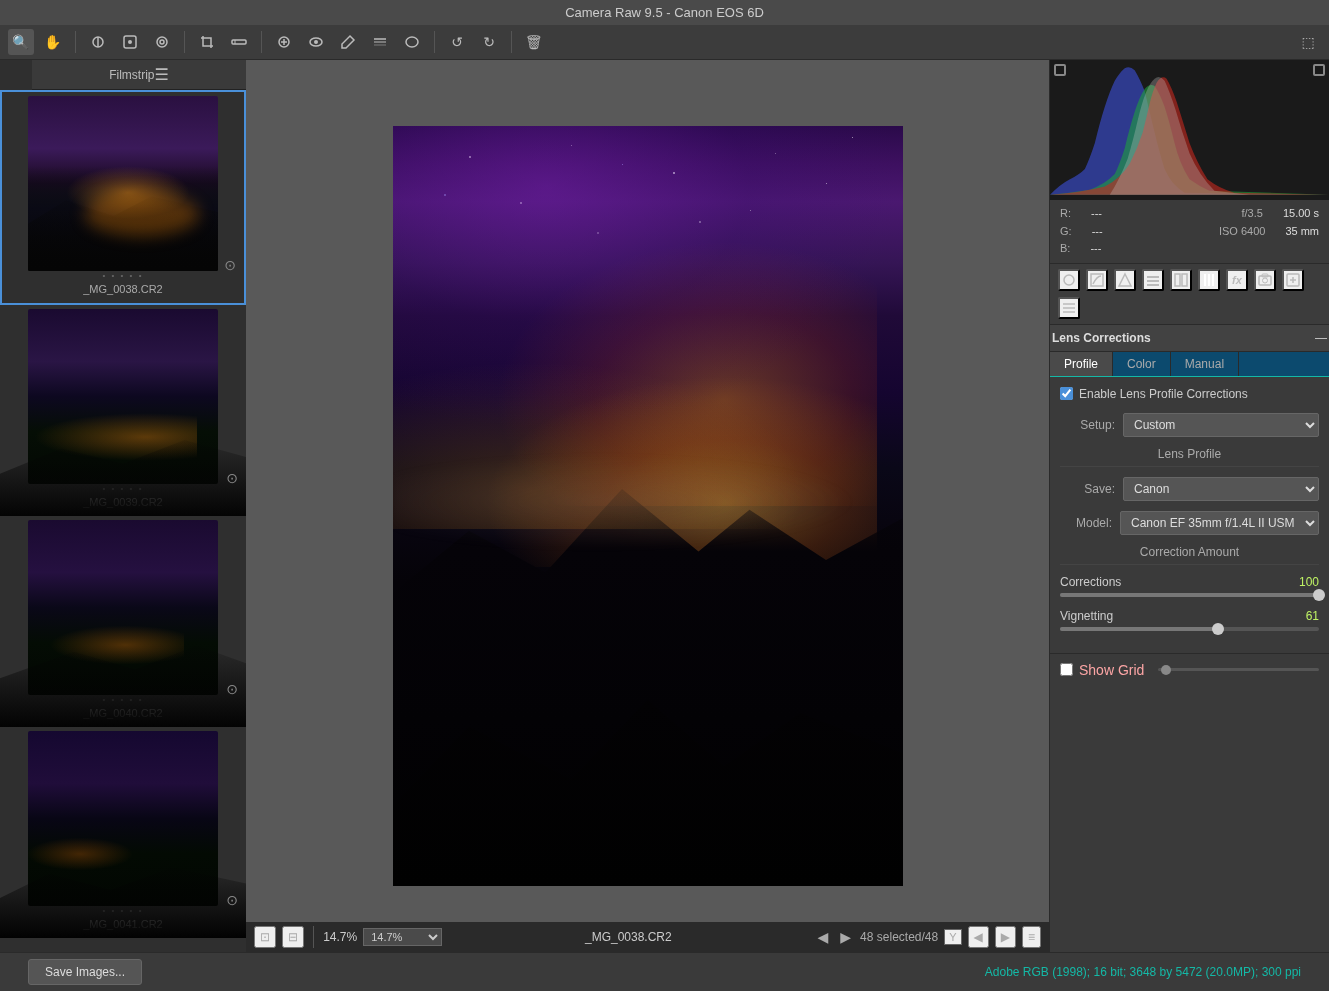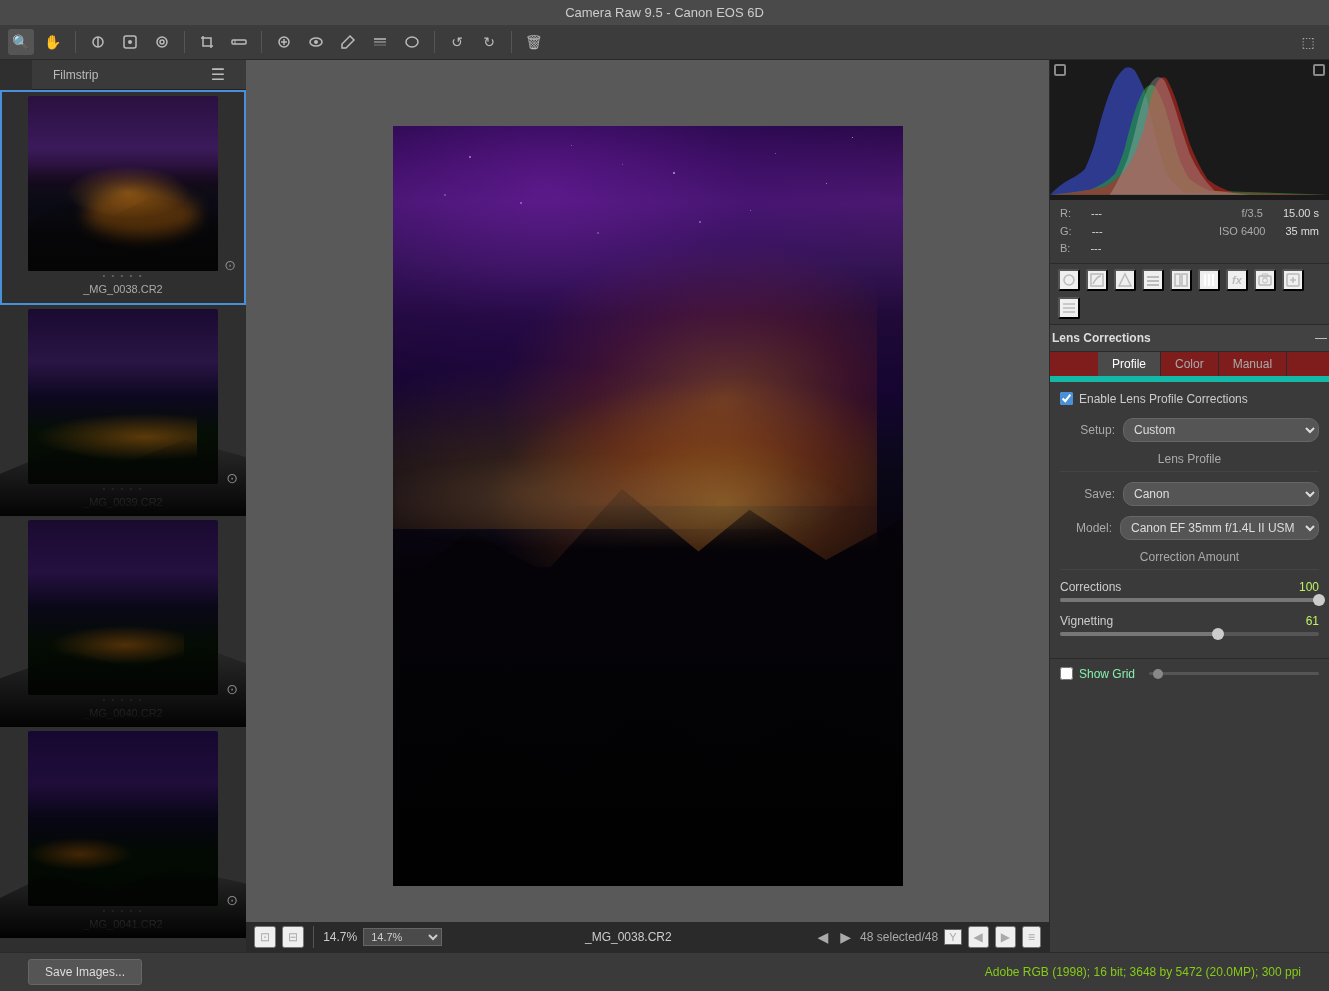--- a/index.html
+++ b/index.html
@@ -61,21 +61,21 @@
     
     #filmstrip {
       width: 246px;
       background: #2f2f2f;
       display: flex;
       flex-direction: column;
       flex-shrink: 0;
     }
     #filmstrip-header {
       display: flex;
-      justify-content: space-between;
+      justify-content: center;
       align-items: center;
       padding: 5px 21px;
       background: #3a3a3a;
       border-bottom: 1px solid #222;
       margin-left: 32px;
     }
     #filmstrip-header span { font-size: 12px; color: #bbb; }
     #filmstrip-scroll {
       flex: 1;
       overflow-y: auto;
@@ -301,23 +301,22 @@
       align-items: center;
       padding: 6px 2px;
       background: #424242;
       border-bottom: 1px solid #2a2a2a;
       cursor: pointer;
     }
     .panel-header-title { font-size: 12px; color: #ddd; font-weight: bold; }
 
     .panel-tabs {
       display: flex;
-      border-bottom: 6px solid #14b8a6;
-      background: #7f1d1d;
-      padding-left: 48px;
+      border-bottom: 1px solid #14b8a6;
+      background: #0c4a6e;
     }
     .panel-tab {
       padding: 5px 14px;
       cursor: pointer;
       font-size: 12px;
       color: #aaa;
       border-right: 1px solid #2a2a2a;
     }
     .panel-tab.active { color: #fff; background: #4a4a4a; }
 
@@ -338,21 +337,21 @@
       margin-bottom: 10px;
     }
     .field-label { width: 55px; color: #aaa; font-size: 12px; text-align: right; margin-right: 8px; }
     .field-select {
       flex: 1;
       background: #555;
       border: 1px solid #666;
       color: #ddd;
       font-size: 12px;
       padding: 3px 6px;
-      border-radius: 10px;
+      border-radius: 2px;
       cursor: pointer;
     }
 
     .section-title {
       text-align: center;
       font-size: 12px;
       color: #aaa;
       margin-bottom: 10px;
       border-bottom: 1px solid #444;
       padding-bottom: 5px;
@@ -419,21 +418,21 @@
 
     
     .show-grid-row {
       display: flex;
       align-items: center;
       padding: 8px 10px;
       gap: 6px;
       border-top: 1px solid #2a2a2a;
     }
     .show-grid-row input[type=checkbox] { accent-color: #4a90d9; }
-    .show-grid-label { font-size: 12px; color: #86efac; }
+    .show-grid-label { font-size: 14px; color: #fca5a5; }
     .grid-slider {
       flex: 1;
       margin-left: 8px;
     }
     .grid-slider-track {
       height: 3px;
       background: #555;
       border-radius: 2px;
       position: relative;
     }
@@ -822,15 +821,15 @@
     </div>
   </div>
 
 </div>
 
 <div id="status-bar">
   <div class="status-left">
     <button class="action-btn">Save Images...</button>
   </div>
   <div>
-    <a href="#" style="color:#84cc16;font-size:12px;text-decoration:none;">Adobe RGB (1998); 16 bit; 3648 by 5472 (20.0MP); 300 ppi</a>
+    <a href="#" style="color:#14b8a6;font-size:12px;text-decoration:none;">Adobe RGB (1998); 16 bit; 3648 by 5472 (20.0MP); 300 ppi</a>
   </div>
 </div>
 
 </body></html>

